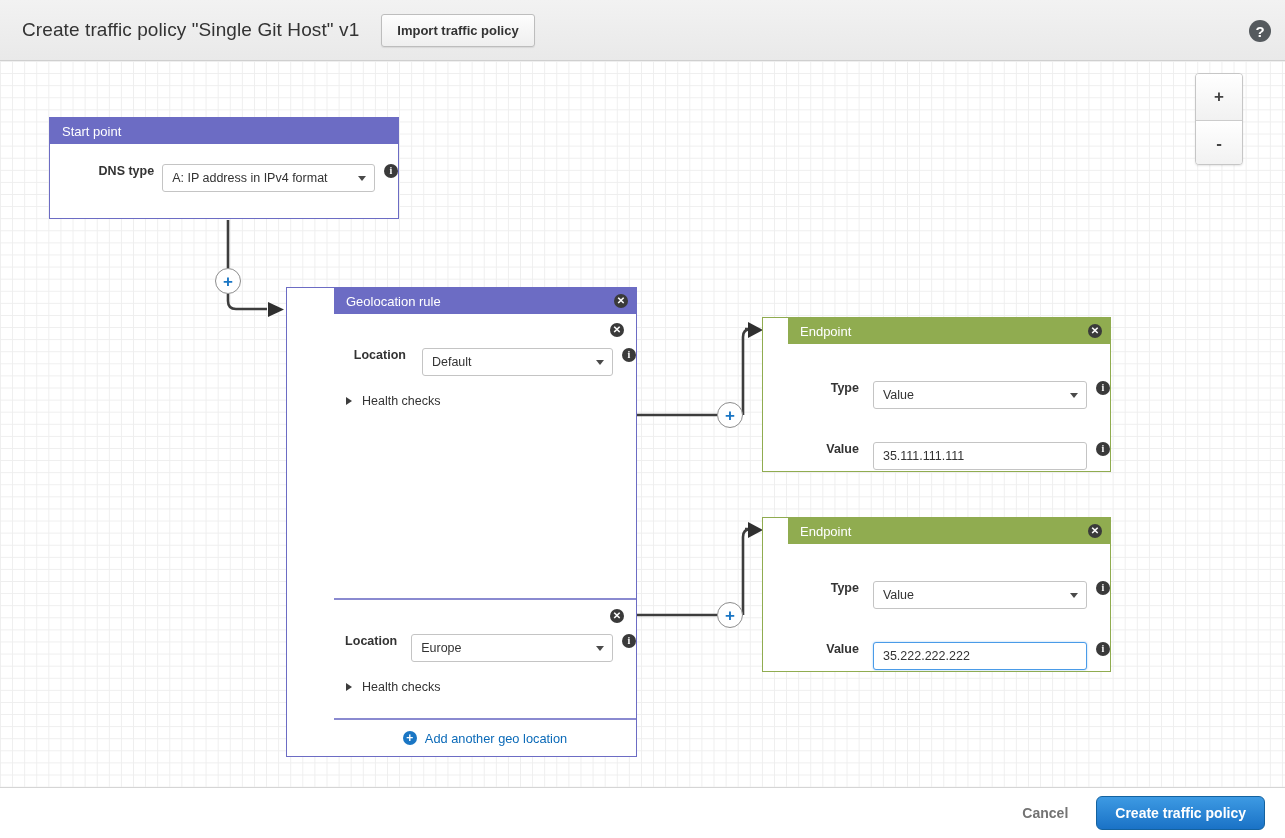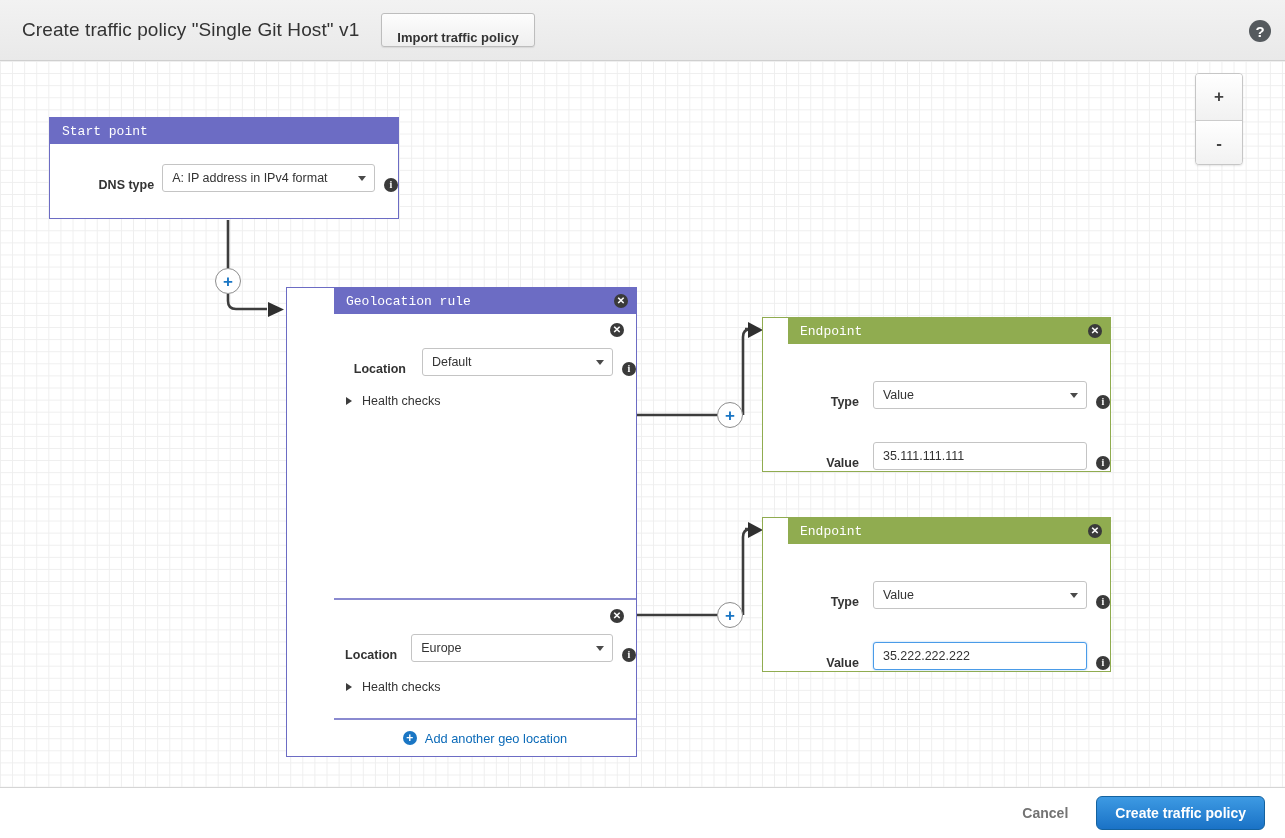--- a/index.html
+++ b/index.html
@@ -23,21 +23,21 @@
     margin-left: 22px;
     font-size: 19px;
     color: #333333;
     font-weight: 400;
     letter-spacing: .1px;
     white-space: nowrap;
   }
   .import-btn {
     margin-left: 22px;
     height: 33px;
-    padding: 16px 15px;
+    padding: 8px 15px;
     font-size: 13px;
     font-weight: bold;
     color: #333333;
     background: linear-gradient(to bottom, #fdfdfd 0%, #efefef 100%);
     border: 1px solid #bdbdbd;
     border-radius: 3px;
     box-shadow: 0 1px 1px rgba(0,0,0,.08);
     cursor: pointer;
     white-space: nowrap;
   }
@@ -98,31 +98,31 @@
     z-index: 10;
   }
   .node-hdr {
     height: 26px;
     display: flex; align-items: center;
     padding: 0 8px 0 12px;
     color: #ffffff;
     font-size: 13px;
     position: relative;
   }
-  .node-hdr-title { flex: 1; white-space: nowrap; font-family: Liberation Mono, monospace; }
+  .node-hdr-title { flex: 1; white-space: nowrap; }
   .node-body { background: #ffffff; }
 
   .purple .node-hdr { background: #6c6cc4; }
   .purple { border: 1px solid #6c6cc4; }
   .green .node-hdr { background: #90ac50; }
   .green { border: 1px solid #90ac50; padding-left: 25px; }
 
   
   .frow {
-    display: flex; align-items: flex-end;
+    display: flex; align-items: flex-start;
     position: relative;
   }
   .flabel {
     font-size: 12.5px; font-weight: bold; color: #333;
     text-align: right;
     white-space: nowrap;
   }
   .ctrl {
     height: 28px;
     border: 1px solid #c4c4c4;

